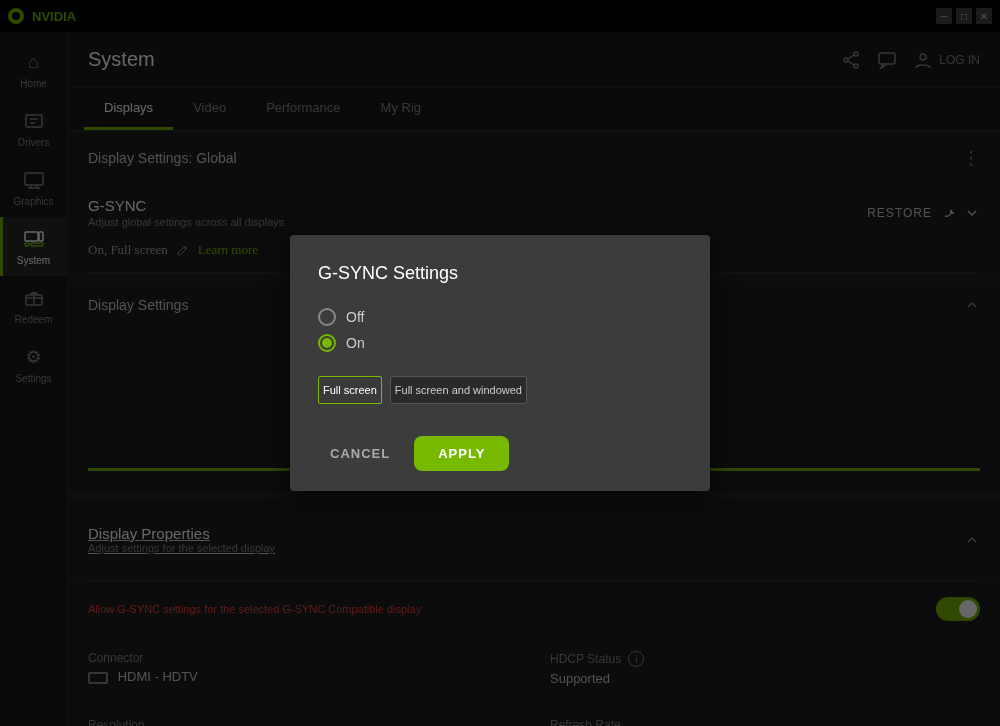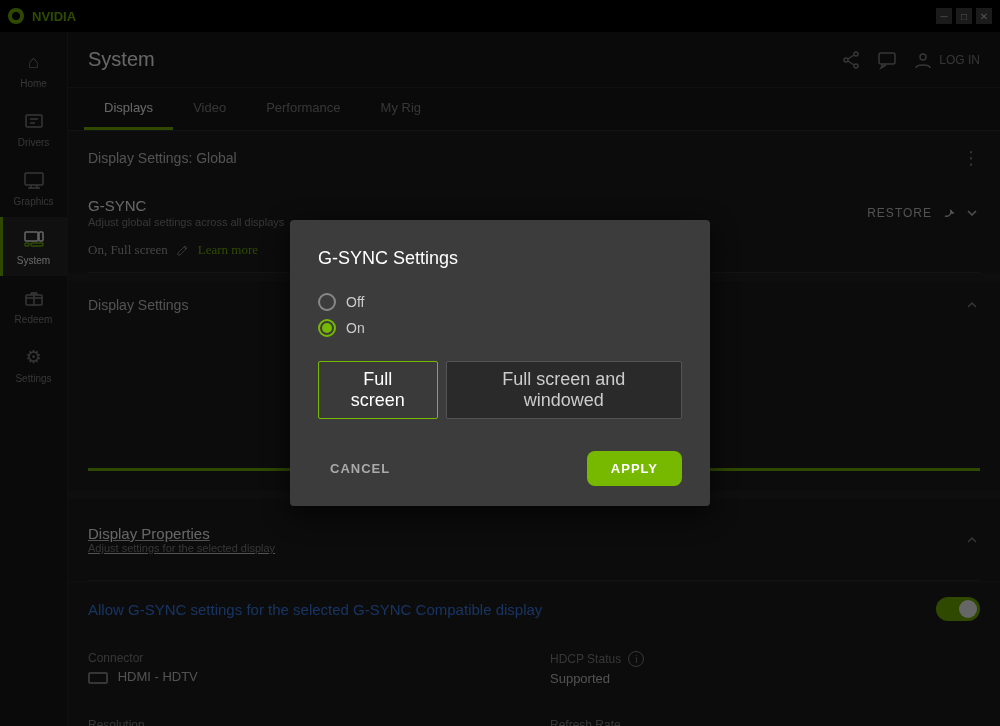--- a/index.html
+++ b/index.html
@@ -356,21 +356,21 @@
 
     
     .toggle-row {
       display: flex;
       align-items: center;
       justify-content: space-between;
       padding: 14px 20px;
       background: #1e1e1e;
       margin-top: 2px;
     }
-    .toggle-text { font-size: 15px; color: #3b82f6; }
+    .toggle-text { font-size: 11px; color: #ef4444; }
     .toggle-switch {
       width: 44px;
       height: 24px;
       background: #76b900;
       border-radius: 12px;
       position: relative;
       cursor: pointer;
     }
     .toggle-switch::after {
       content: '';
@@ -467,38 +467,38 @@
     }
     .radio-label { font-size: 14px; color: #ccc; }
 
     
     .mode-btns {
       display: flex;
       gap: 8px;
       margin-bottom: 28px;
     }
     .mode-btn {
-      padding: 7px 16px;
+      padding: 7px 4px;
       background: #2a2a2a;
       border: 1px solid #555;
       color: #ccc;
-      font-size: 18px;
+      font-size: 11px;
       cursor: pointer;
       border-radius: 2px;
     }
     .mode-btn.active {
       background: #3a3a3a;
       border-color: #76b900;
       color: #fff;
     }
 
     
     .modal-footer {
       display: flex;
-      justify-content: space-between;
+      justify-content: flex-start;
       align-items: center;
       gap: 12px;
       padding-top: 4px;
     }
     .cancel-btn {
       background: none;
       border: none;
       color: #aaa;
       font-size: 13px;
       font-weight: bold;

